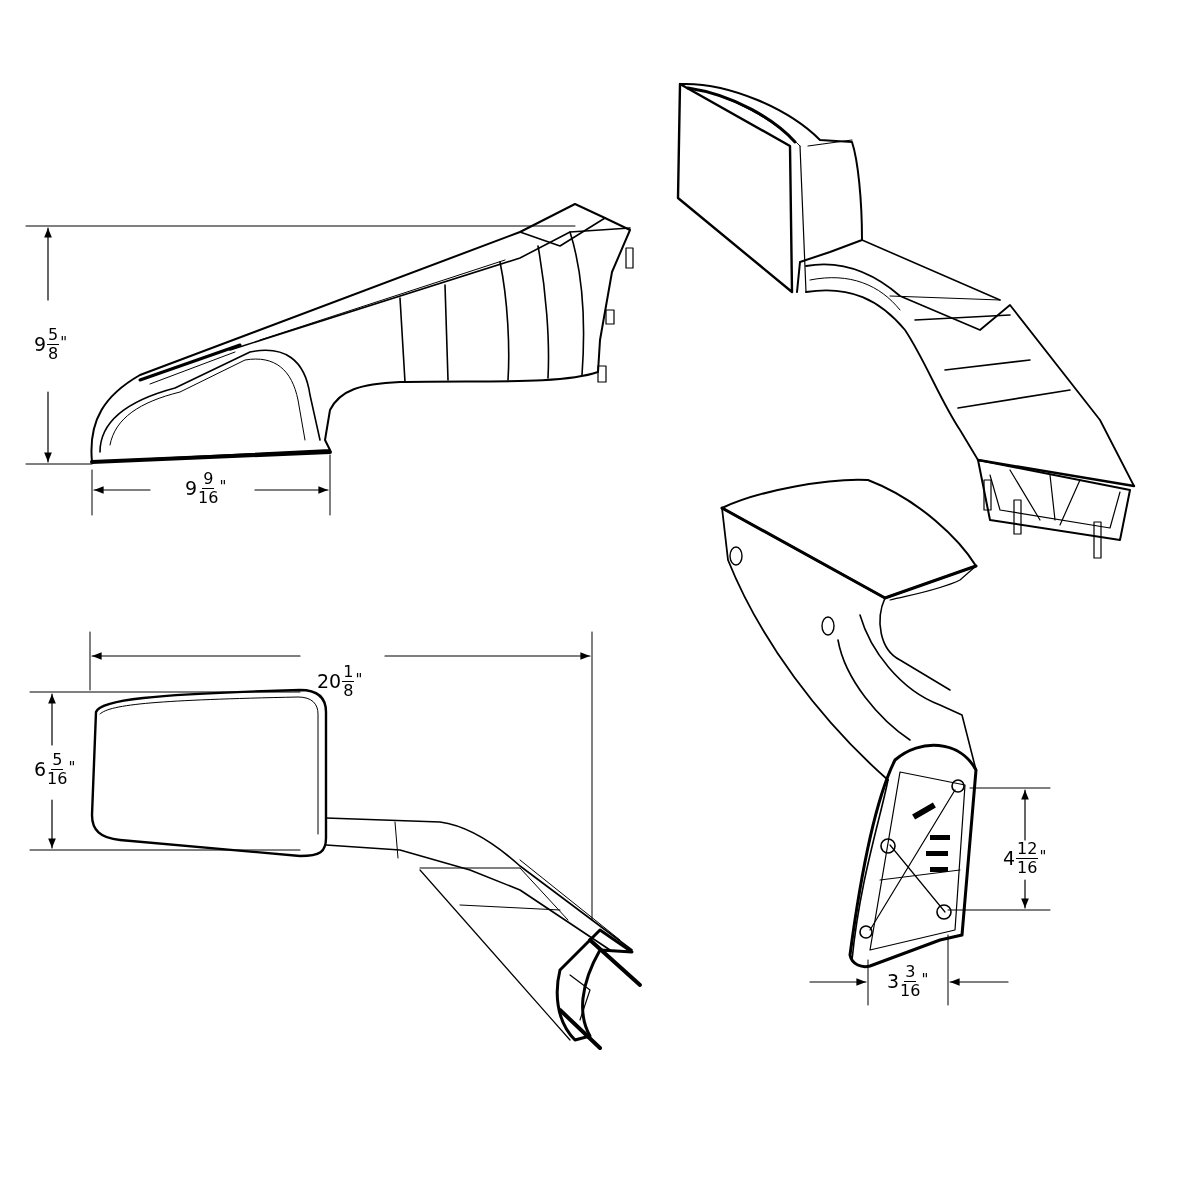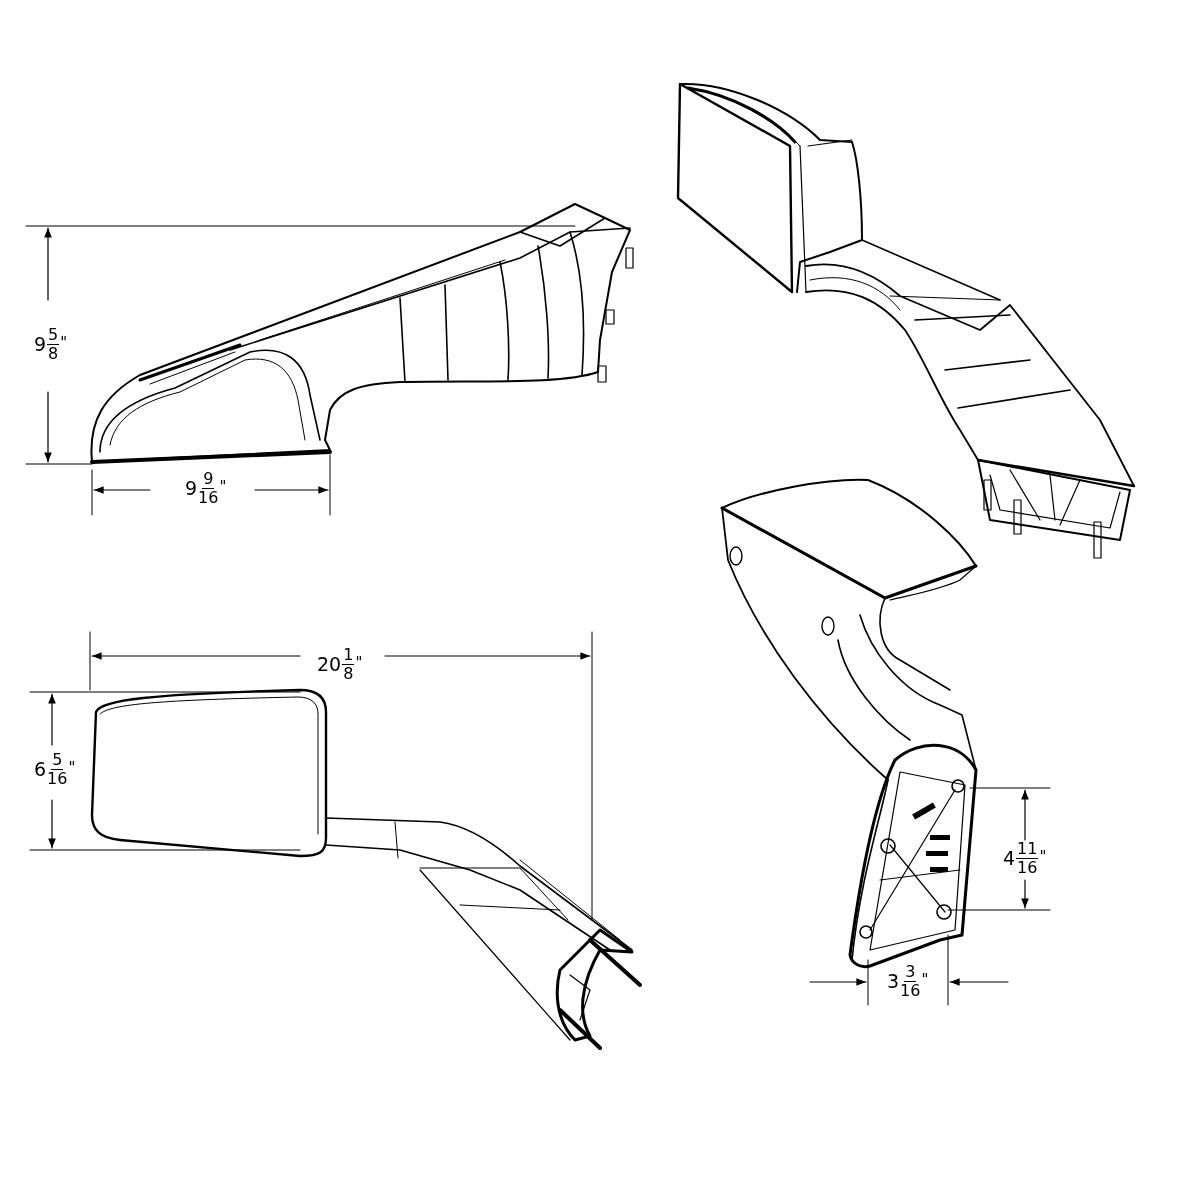--- a/index.html
+++ b/index.html
@@ -165,42 +165,42 @@
 
 <div class="dim" style="left:185px; top:471px;">
   <span class="whole">9</span>
   <span class="frac">
     <span class="num">9</span>
     <span class="den">16</span>
   </span>
   <span class="unit">"</span>
 </div>
 
-<div class="dim" style="left:317px; top:647px;text-align:center;">
+<div class="dim" style="left:317px; top:664px;text-align:center;">
   <span class="whole">20</span>
   <span class="frac">
     <span class="num">1</span>
     <span class="den">8</span>
   </span>
   <span class="unit">"</span>
 </div>
 
 <div class="dim" style="left:34px; top:752px;">
   <span class="whole">6</span>
   <span class="frac">
     <span class="num">5</span>
     <span class="den">16</span>
   </span>
   <span class="unit">"</span>
 </div>
 
 <div class="dim" style="left:1003px; top:841px;">
   <span class="whole">4</span>
   <span class="frac">
-    <span class="num">11</span>
+    <span class="num">12</span>
     <span class="den">16</span>
   </span>
   <span class="unit">"</span>
 </div>
 
 <div class="dim" style="left:887px; top:964px;">
   <span class="whole">3</span>
   <span class="frac">
     <span class="num">3</span>
     <span class="den">16</span>

